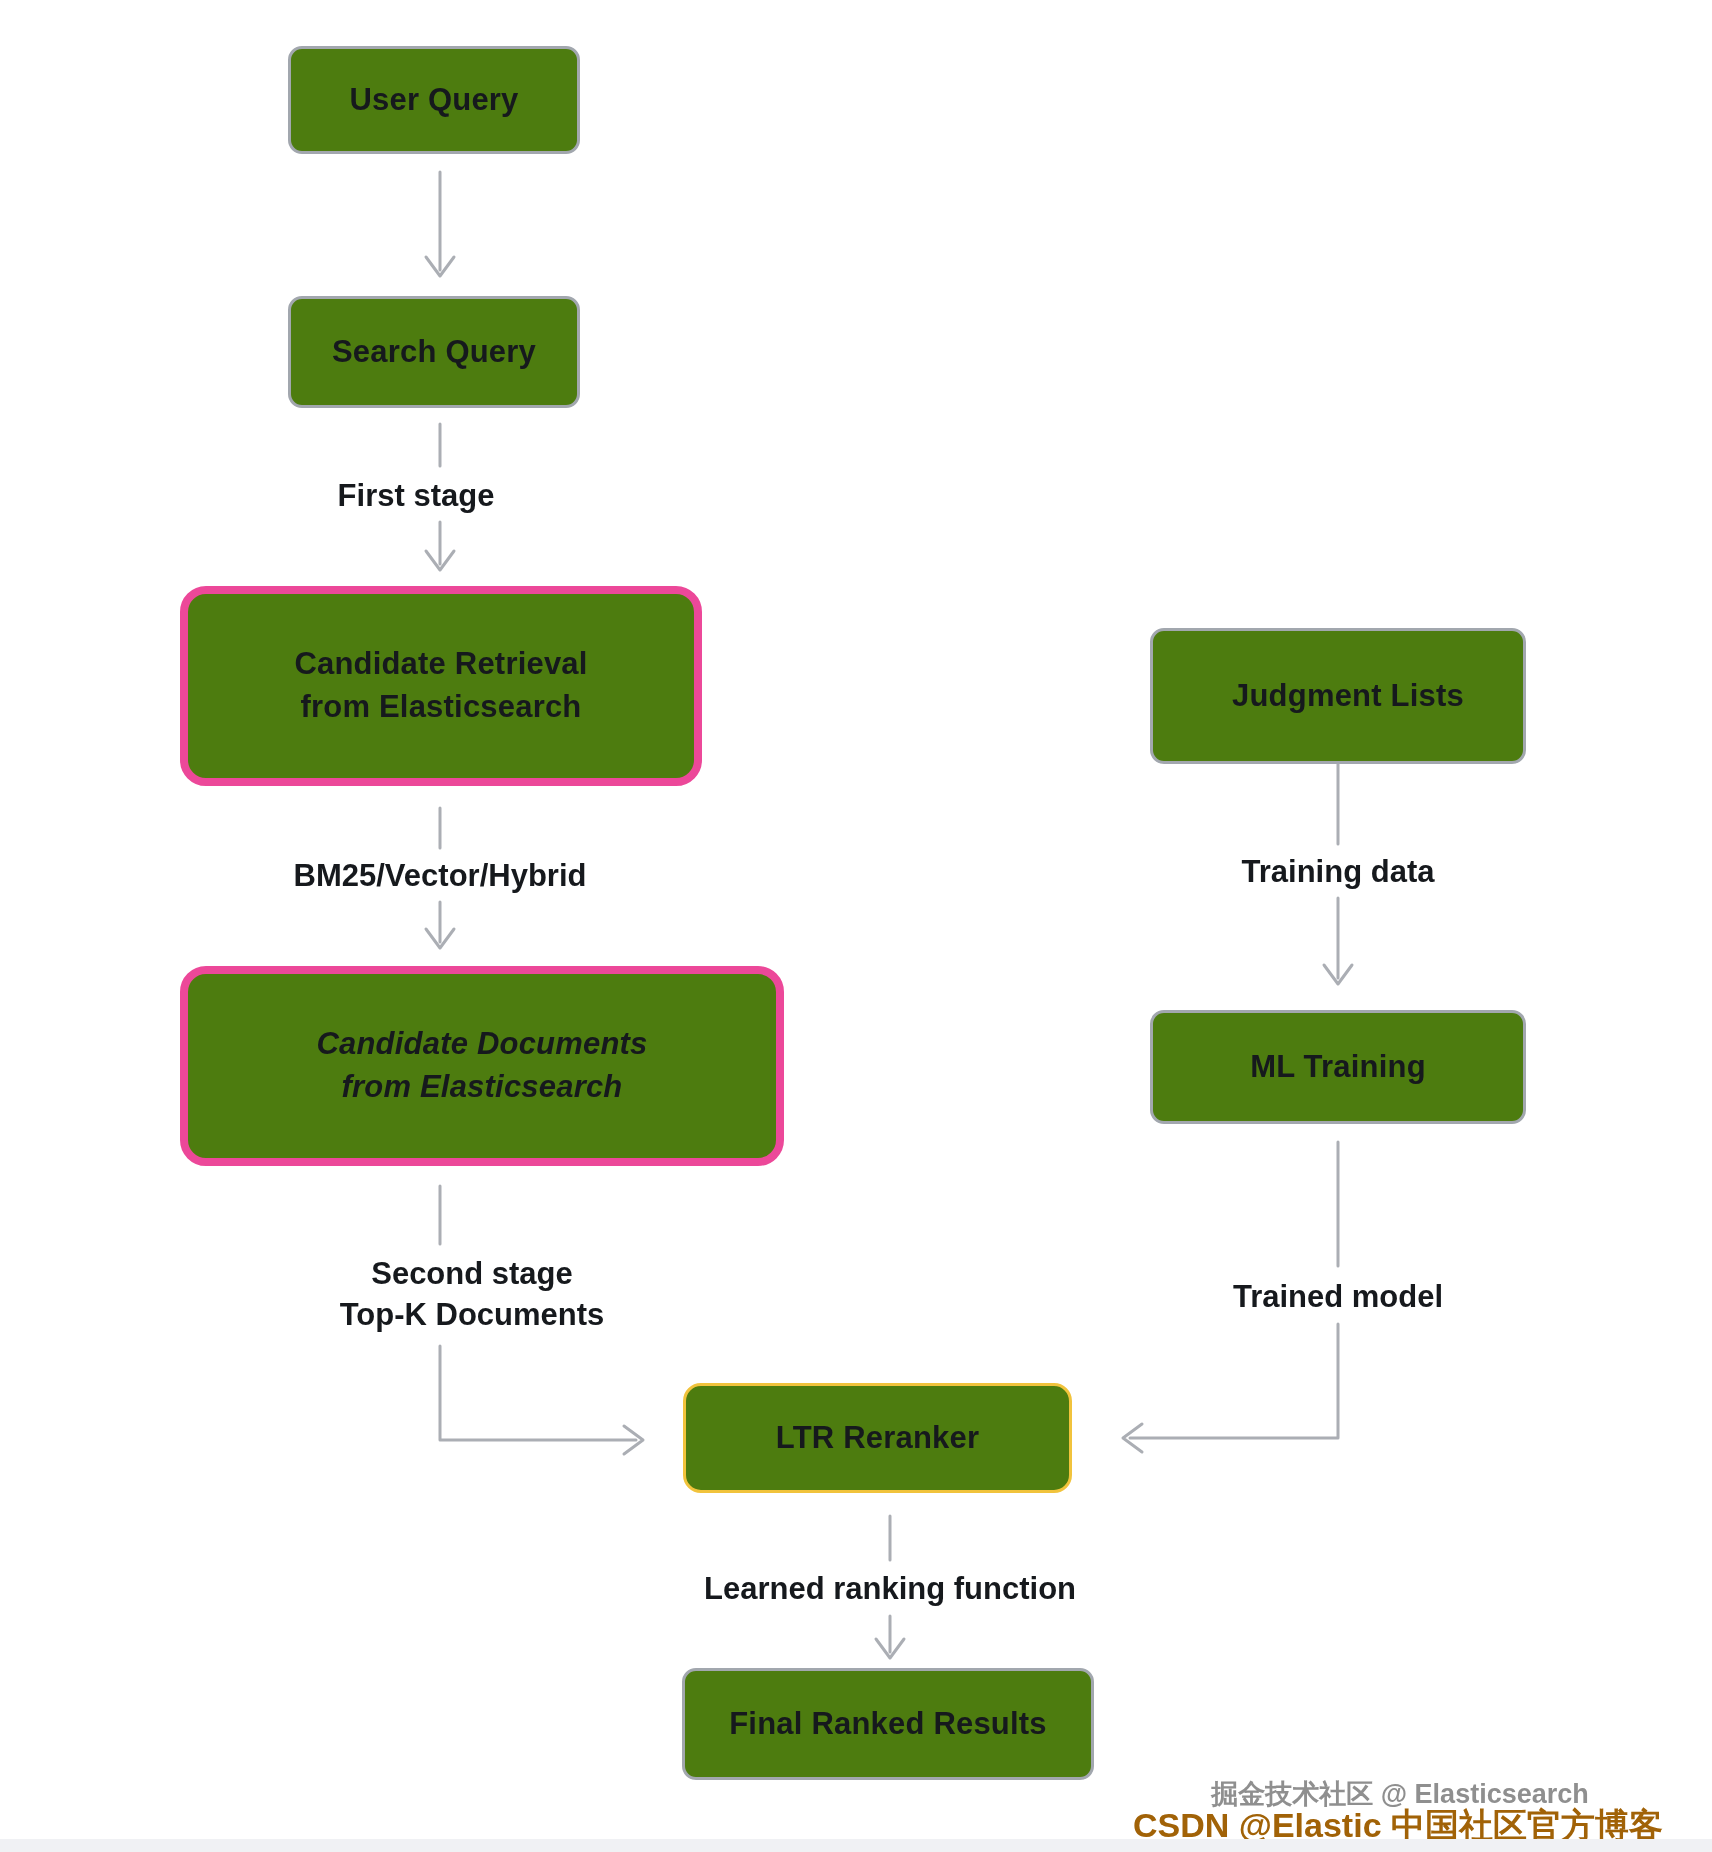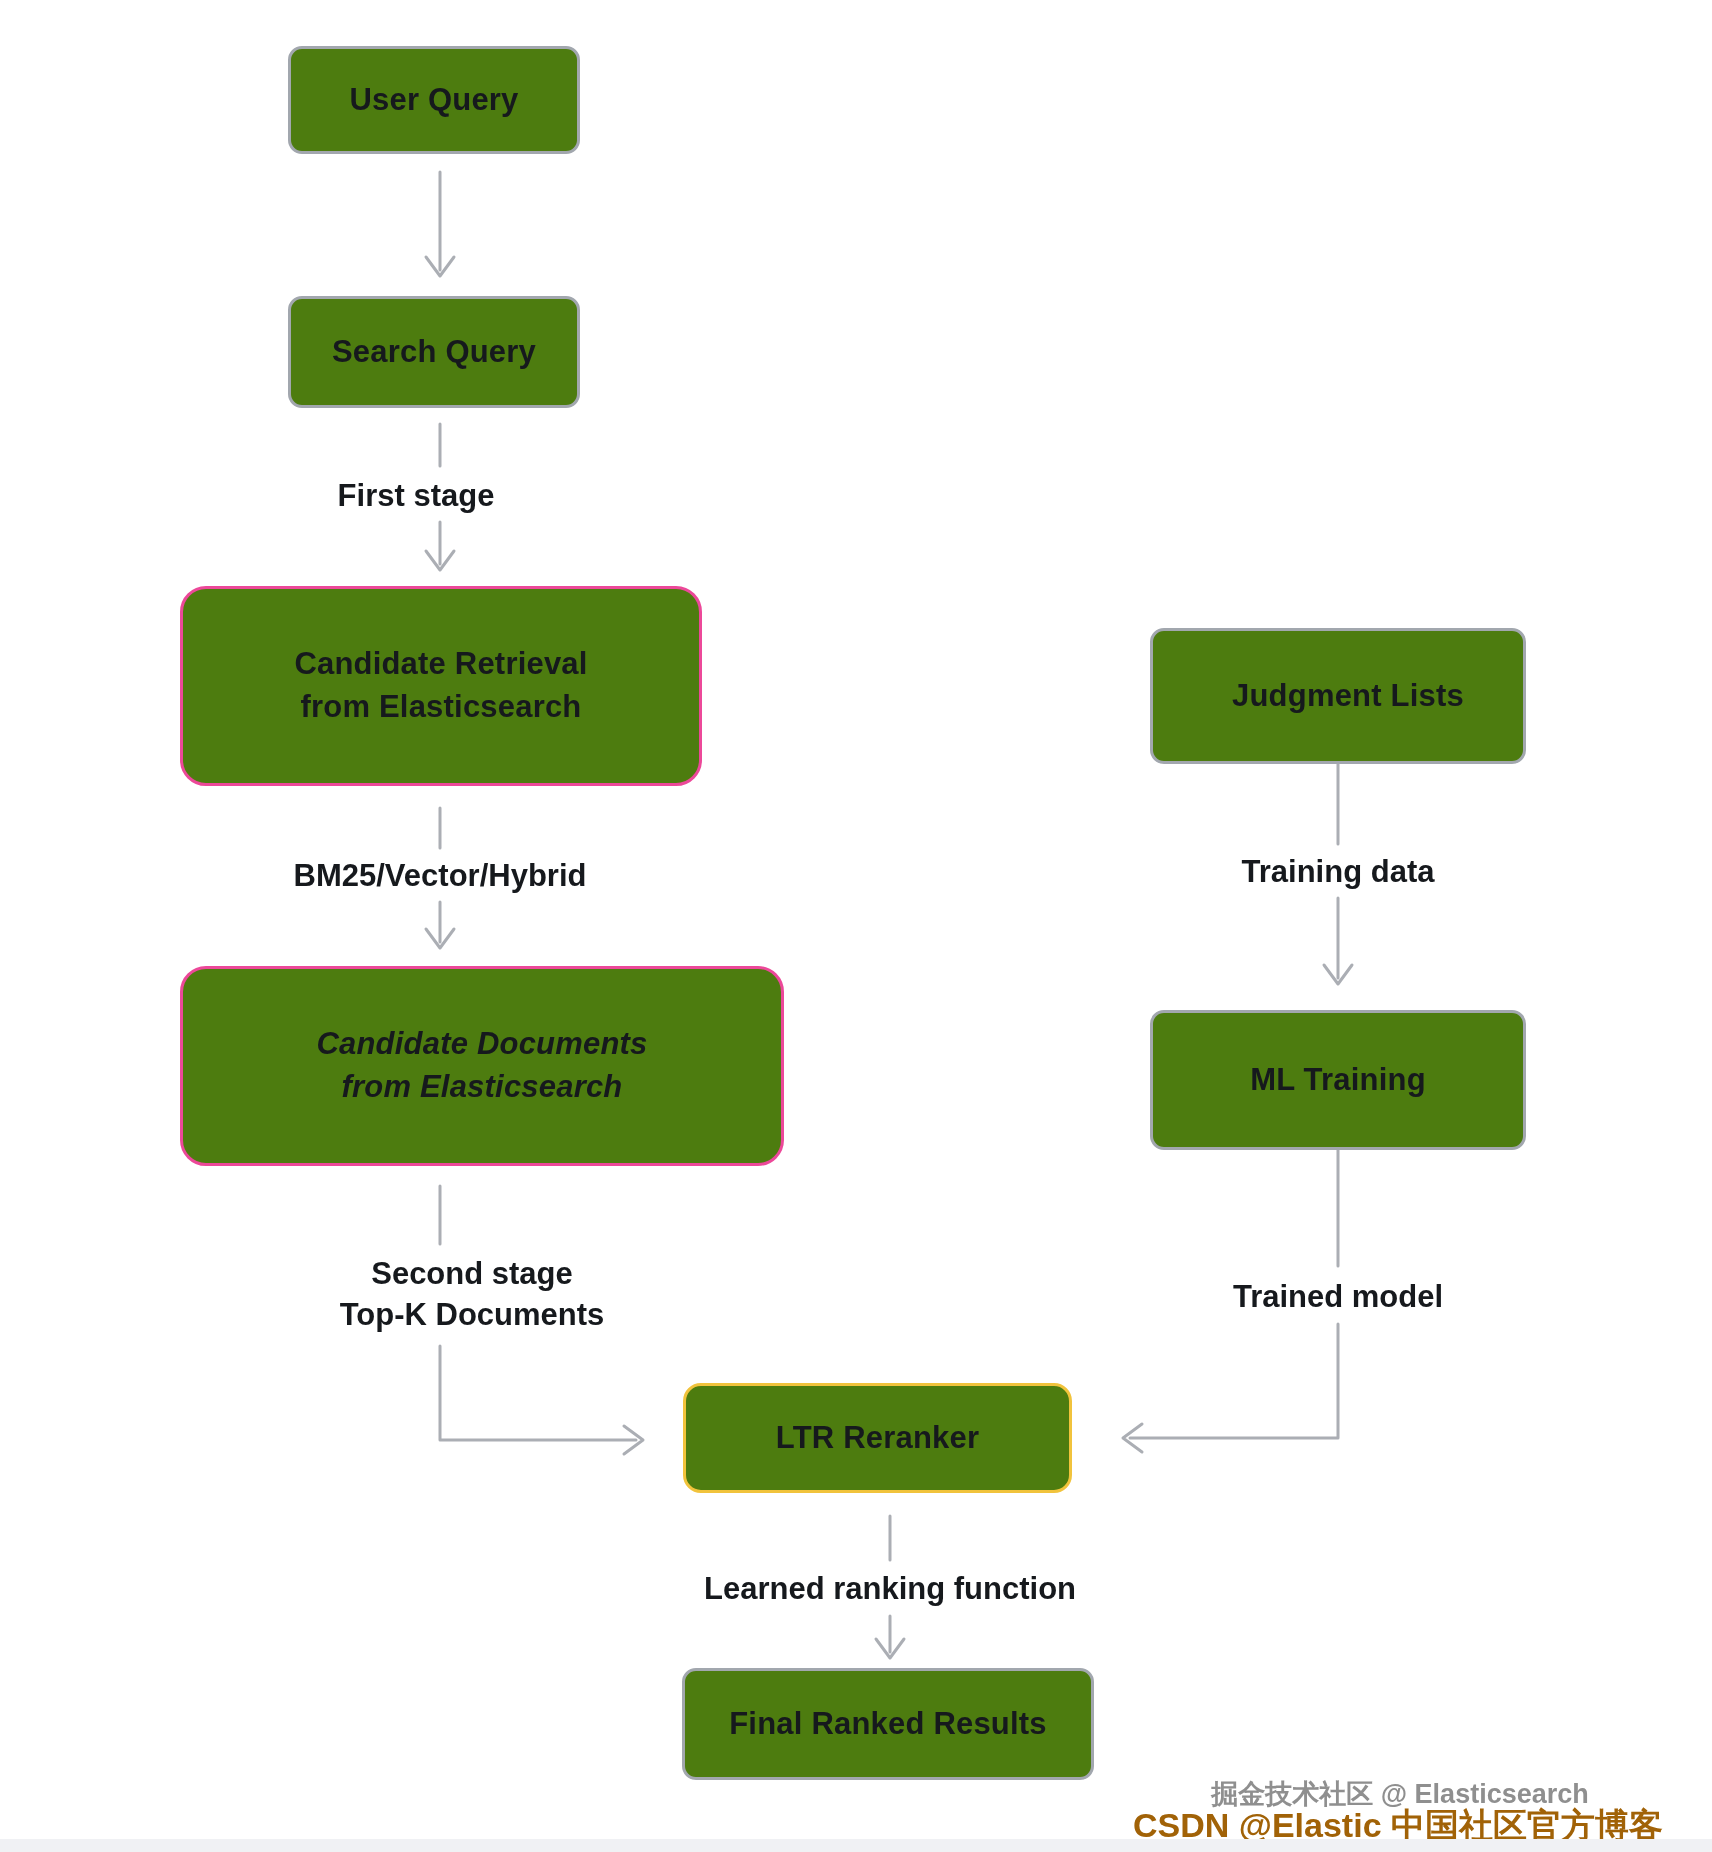--- a/index.html
+++ b/index.html
@@ -17,21 +17,21 @@
     background:#4d7c0f;
     display:flex;flex-direction:column;align-items:center;justify-content:center;
     text-align:center;
     color:#16191d;
     font-weight:700;
     font-size:31px;
     line-height:1.38;
     letter-spacing:0.2px;
   }
   .node.gray{border:3px solid #a2a7ae;border-radius:14px;}
-  .node.blue{border:3px solid #ec4899;border-radius:26px;}
+  .node.blue{border:8px solid #ec4899;border-radius:26px;}
   .node.yellow{border:3px solid #f1c33c;border-radius:18px;}
   .edge-label{
     position:absolute;
     transform:translate(-50%,-50%);
     color:#16191d;
     font-weight:700;
     font-size:31px;
     line-height:1.32;
     text-align:center;
     white-space:nowrap;
@@ -112,21 +112,21 @@
 
   <div class="node blue" style="left:180px;top:966px;width:604px;height:200px;font-style:italic;">
     <div>Candidate Documents</div>
     <div>from Elasticsearch</div>
   </div>
 
   <div class="node gray" style="left:1150px;top:628px;width:376px;height:136px;padding-left:20px;">
     <div>Judgment Lists</div>
   </div>
 
-  <div class="node gray" style="left:1150px;top:1010px;width:376px;height:140px;">
+  <div class="node gray" style="left:1150px;top:1010px;width:376px;height:114px;">
     <div>ML Training</div>
   </div>
 
   <div class="node yellow" style="left:683px;top:1383px;width:389px;height:110px;">
     <div>LTR Reranker</div>
   </div>
 
   <div class="node gray" style="left:682px;top:1668px;width:412px;height:112px;text-align:right;">
     <div>Final Ranked Results</div>
   </div>

